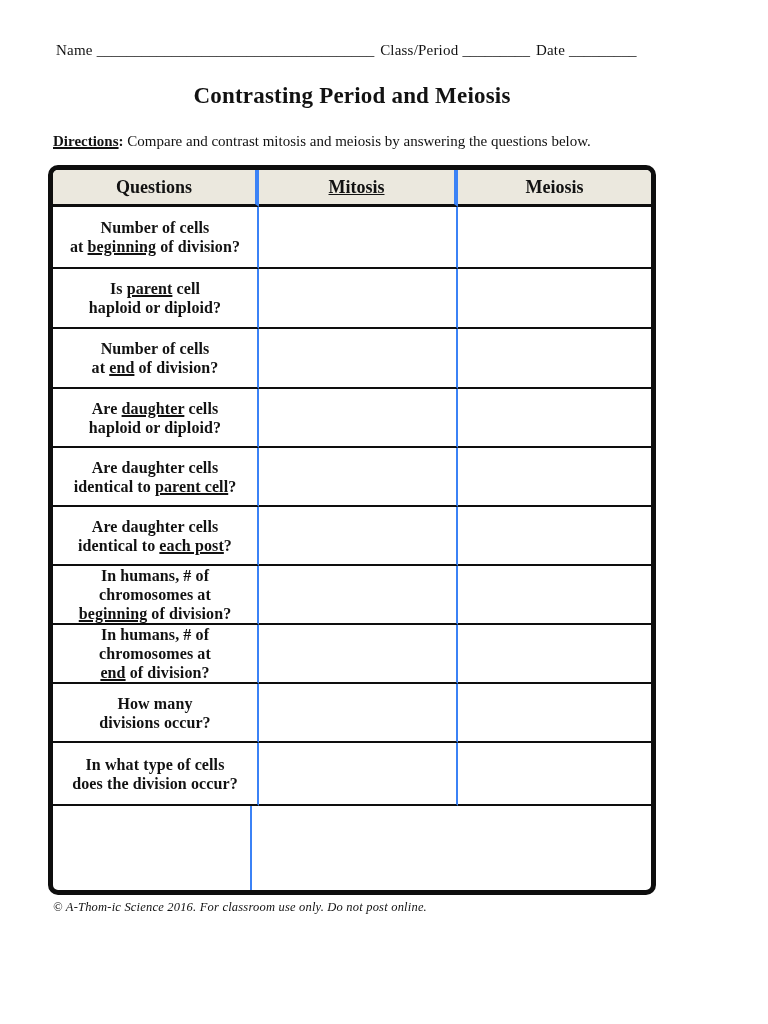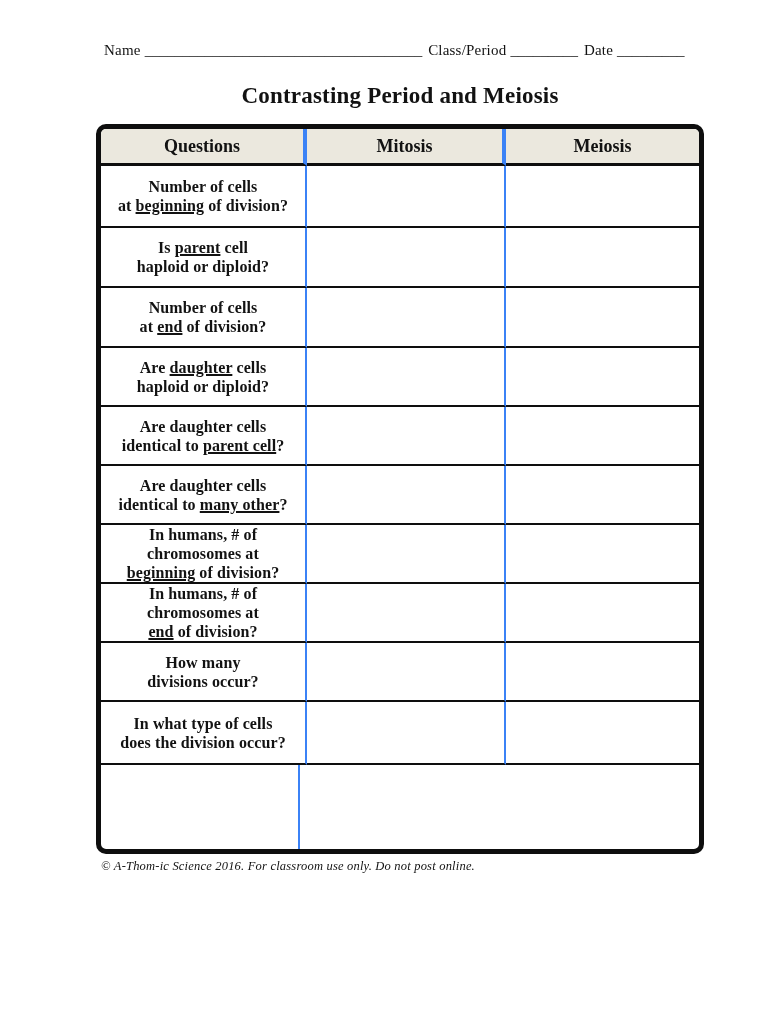--- a/index.html
+++ b/index.html
@@ -11,21 +11,21 @@
     font-family: "Liberation Serif", "DejaVu Serif", serif;
     color: #121212;
   }
   .page {
     position: relative;
     width: 768px;
     height: 1024px;
     overflow: hidden;
   }
   .content {
-    margin-left: 96px;
+    margin-left: 48px;
     width: 608px;
   }
   
   .header-fields {
     margin: 42px 0 0 8px;
     width: 584px;
     font-size: 15px;
     white-space: nowrap;
     letter-spacing: 0.2px;
   }
@@ -64,21 +64,21 @@
   .cell {
     box-sizing: border-box;
     border-right: 2px solid #3b82f6;
     border-bottom: 2px solid #0e0e0e;
     display: flex;
     align-items: center;
     justify-content: center;
     text-align: center;
   }
   .c-q { width: 206px; }
-  .c-m { width: 199px; }
+  .c-m { width: 199px; text-decoration: underline; }
   .c-e { flex: 1; border-right: none; }
   .t-head .cell {
     height: 37px;
     background: #ebe8de;
     border-right-width: 4px;
     border-bottom-width: 3px;
     font-size: 18px;
     font-weight: bold;
   }
   .t-head .c-e { border-right: none; }
@@ -117,20 +117,23 @@
 
 <div class="page">
   <div class="content">
 
     <div class="header-fields">
       <span class="lbl">Name</span><span class="line">_____________________________________</span><span class="lbl">Class/Period</span><span class="line">_________</span><span class="lbl">Date</span><span class="line">_________</span>
     </div>
 
     <div class="title">Contrasting Period and Meiosis</div>
 
+    <div class="directions">
+      <span class="dlabel">Directions</span><span class="dcolon">:</span><span> Compare and contrast mitosis and meiosis by answering the questions below.</span>
+    </div>
 
     <div class="worksheet-table">
 
       <div class="t-row t-head">
         <div class="cell c-q">Questions</div>
         <div class="cell c-m">Mitosis</div>
         <div class="cell c-e">Meiosis</div>
       </div>
 
       <div class="t-row">
@@ -168,21 +171,21 @@
       <div class="t-row">
         <div class="cell c-q r5">
             <div class="q-text"><span>Are daughter cells</span><br><span>identical to </span><span class="u">parent cell</span><span>?</span></div>
           </div>
         <div class="cell c-m r5"></div>
         <div class="cell c-e r5"></div>
       </div>
 
       <div class="t-row">
         <div class="cell c-q r6">
-            <div class="q-text"><span>Are daughter cells</span><br><span>identical to </span><span class="u">many other</span><span>?</span></div>
+            <div class="q-text"><span>Are daughter cells</span><br><span>identical to </span><span class="u">each post</span><span>?</span></div>
           </div>
         <div class="cell c-m r6"></div>
         <div class="cell c-e r6"></div>
       </div>
 
       <div class="t-row">
         <div class="cell c-q r7">
             <div class="q-text"><span>In humans, # of</span><br><span>chromosomes at</span><br><span class="u">beginning</span><span> of division?</span></div>
           </div>
         <div class="cell c-m r7"></div>

